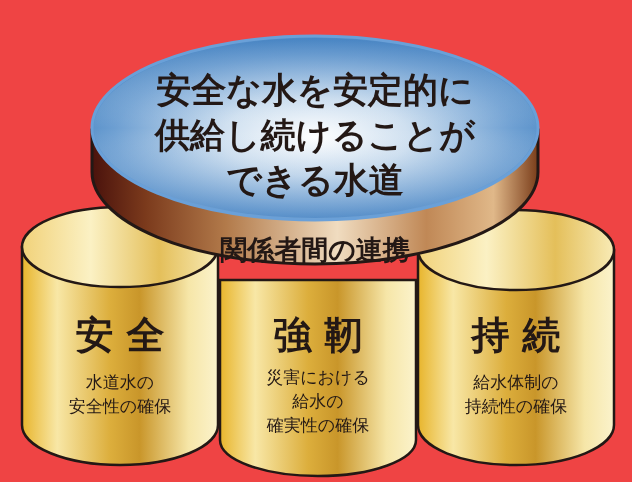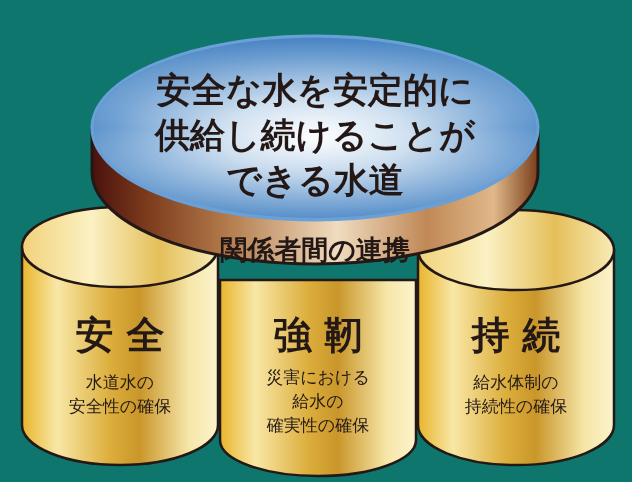--- a/index.html
+++ b/index.html
@@ -1,16 +1,16 @@
 <!DOCTYPE html>
 <html><head>
 <meta charset="utf-8">
 <style>
   html, body { margin: 0; padding: 0; background: #ffffff; }
-  #stage { position: relative; width: 632px; height: 482px; overflow: hidden; background: #0f766e; }
+  #stage { position: relative; width: 632px; height: 482px; overflow: hidden; background: #ef4444; }
   svg { position: absolute; left: 0; top: 0; }
   .jp { font-family: "DejaVu Sans", "Liberation Sans", sans-serif; fill: #231815; font-weight: bold; }
   .jp-title { font-size: 35px; }
   .jp-band { font-size: 27px; }
   .jp-pillar-title { font-size: 38px; }
   .jp-pillar-sub { font-size: 17px; font-weight: normal; }
 </style>
 </head>
 <body>
 

